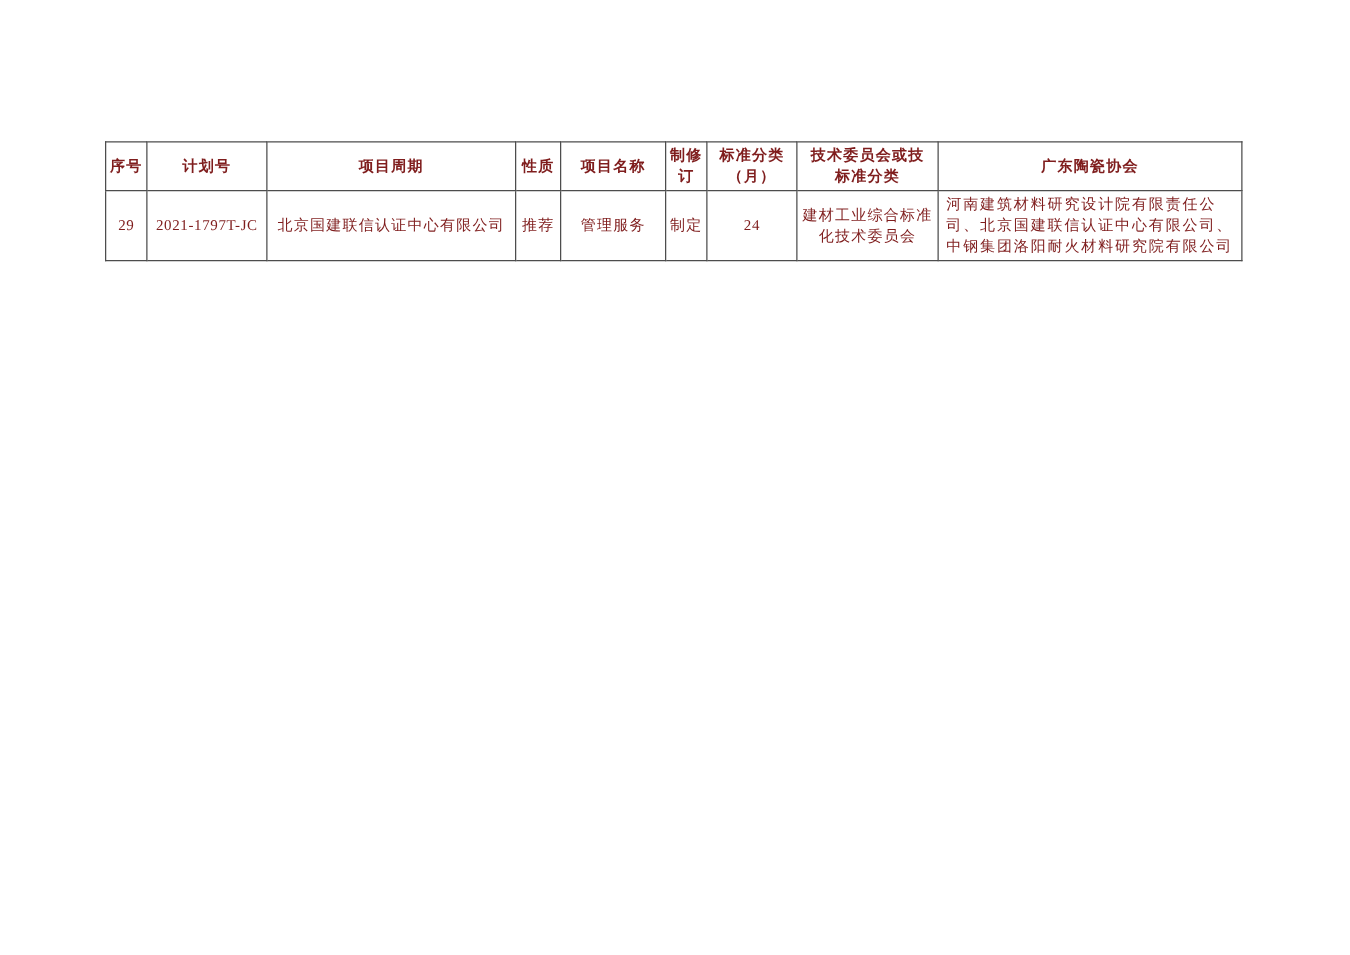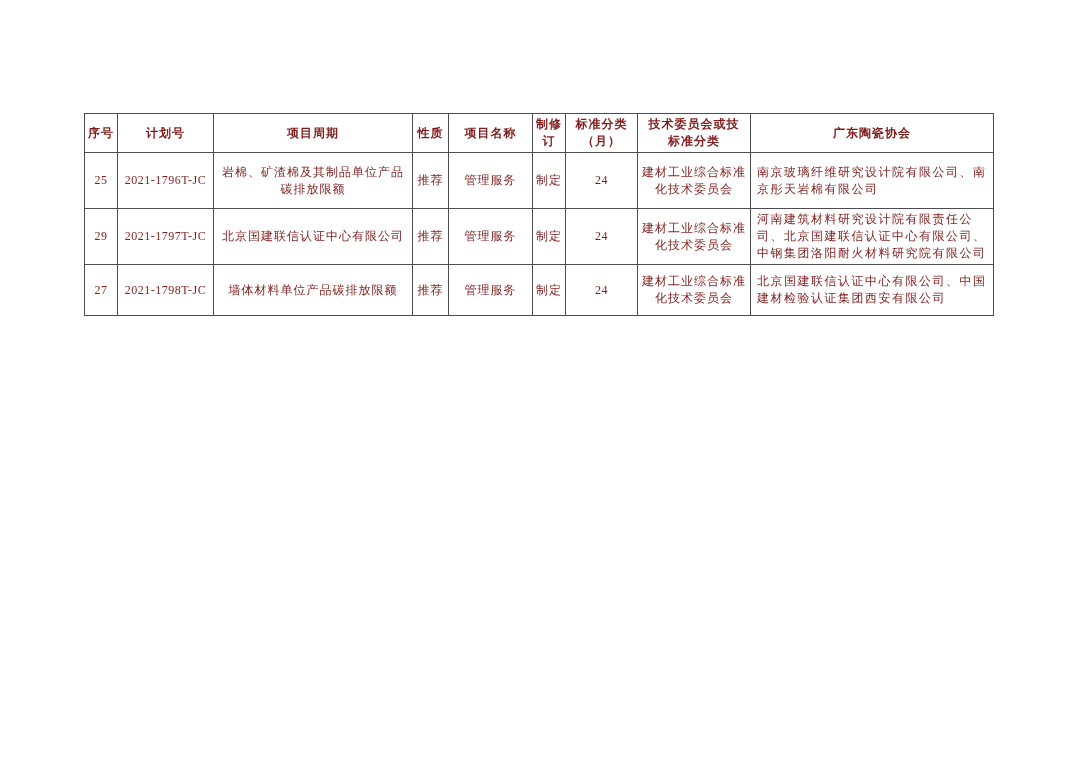--- a/index.html
+++ b/index.html
@@ -80,48 +80,26 @@
         <th>制修
 订</th>
         <th>标准分类
 （月）</th>
         <th>技术委员会或技
 标准分类</th>
         <th>广东陶瓷协会</th>
       </tr>
     </thead>
     <tbody>
-      <tr class="r0">
-        <td class="num">25</td>
-        <td class="num">2021-1796T-JC</td>
-        <td>岩棉、矿渣棉及其制品单位产品碳排放限额</td>
-        <td>推荐</td>
-        <td>管理服务</td>
-        <td>制定</td>
-        <td class="num">24</td>
-        <td>建材工业综合标准化技术委员会</td>
-        <td class="left">南京玻璃纤维研究设计院有限公司、南京彤天岩棉有限公司</td>
-      </tr>
       <tr class="r1">
         <td class="num">29</td>
         <td class="num">2021-1797T-JC</td>
         <td>北京国建联信认证中心有限公司</td>
         <td>推荐</td>
         <td>管理服务</td>
         <td>制定</td>
         <td class="num">24</td>
         <td>建材工业综合标准化技术委员会</td>
         <td class="left">河南建筑材料研究设计院有限责任公司、北京国建联信认证中心有限公司、中钢集团洛阳耐火材料研究院有限公司</td>
       </tr>
-      <tr class="r2">
-        <td class="num">27</td>
-        <td class="num">2021-1798T-JC</td>
-        <td>墙体材料单位产品碳排放限额</td>
-        <td>推荐</td>
-        <td>管理服务</td>
-        <td>制定</td>
-        <td class="num">24</td>
-        <td>建材工业综合标准化技术委员会</td>
-        <td class="left">北京国建联信认证中心有限公司、中国建材检验认证集团西安有限公司</td>
-      </tr>
     </tbody>
   </table>
 </div>
 
 </body></html>

